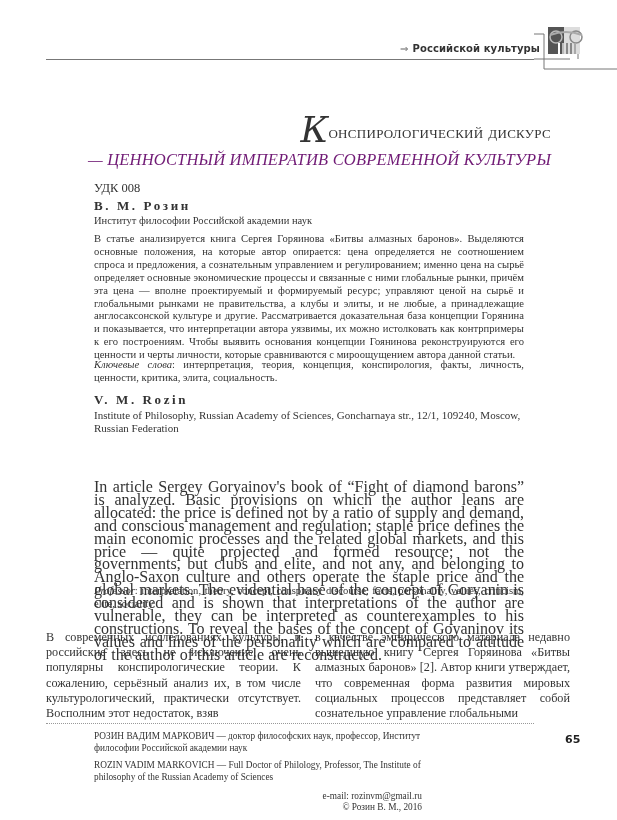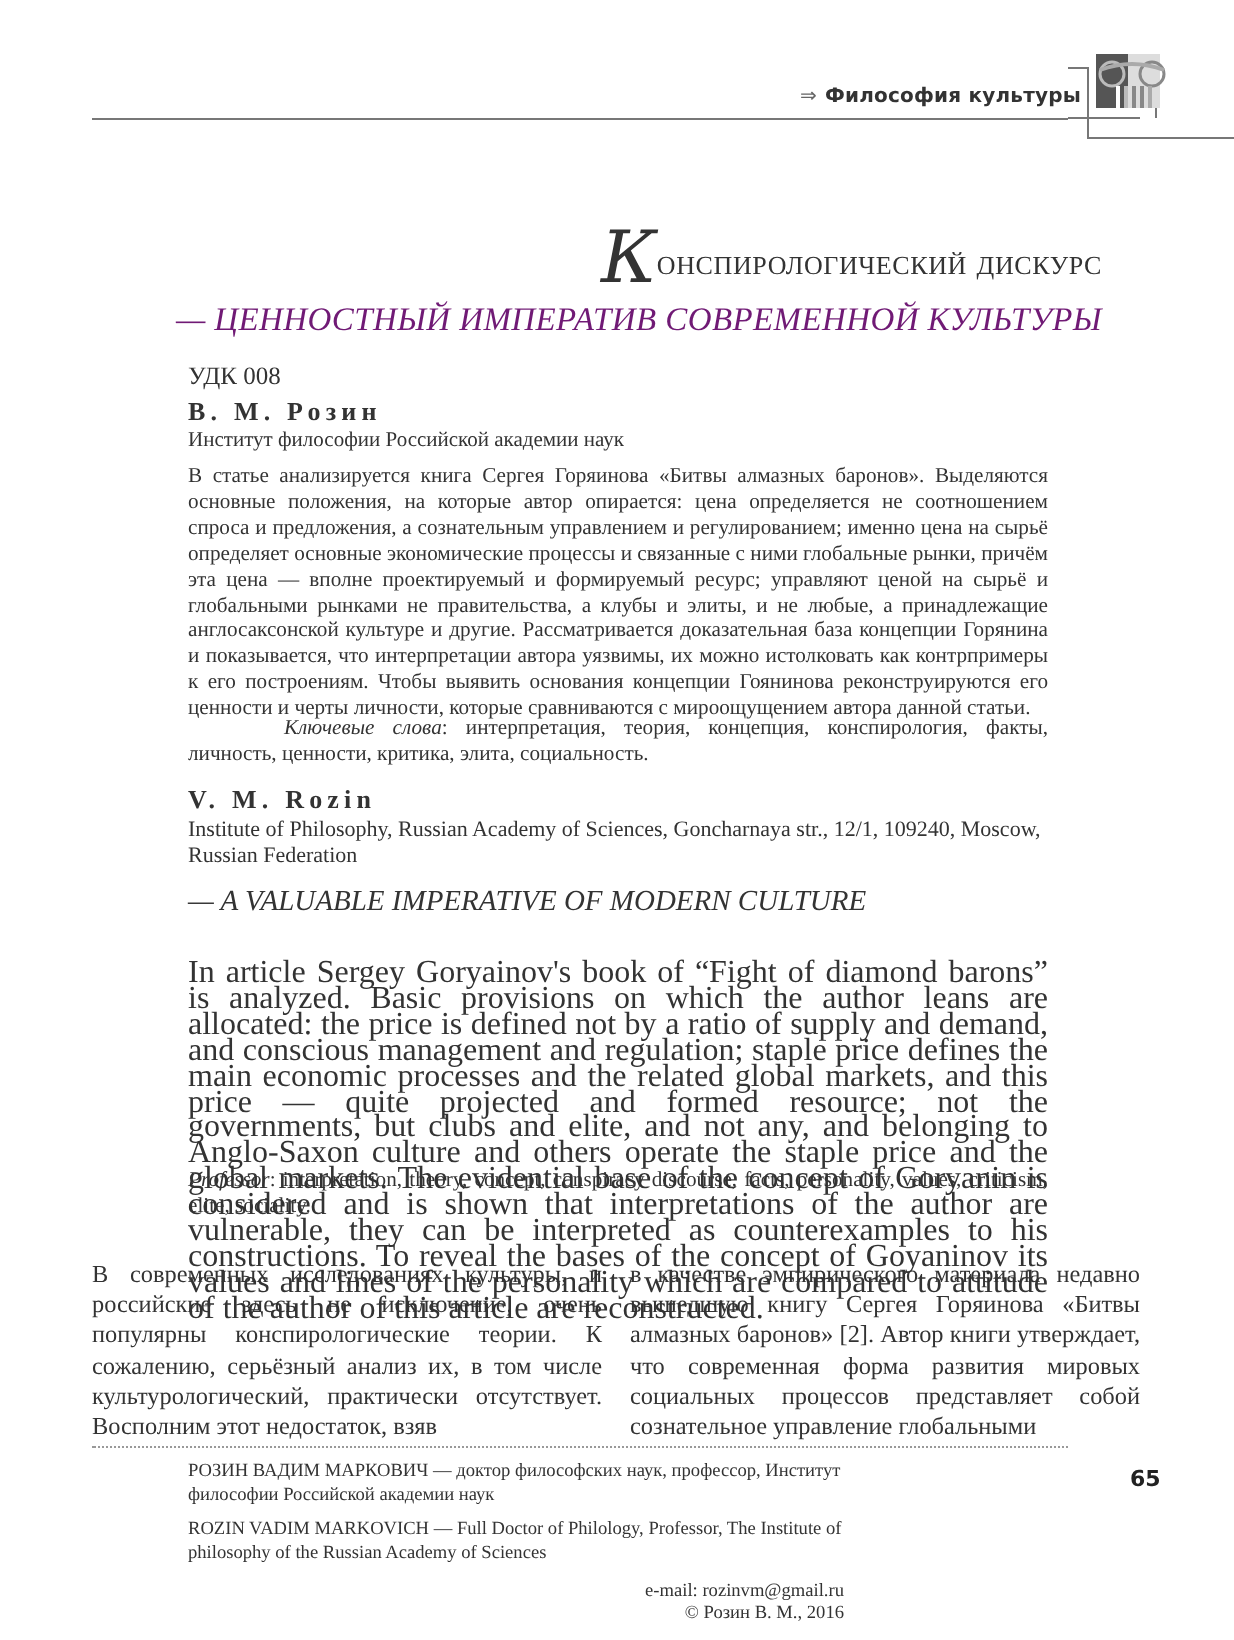--- a/index.html
+++ b/index.html
@@ -18,21 +18,21 @@
   .title1 .big { font-family: "DejaVu Serif", serif; font-style: italic; font-size: 36px; font-weight: normal; line-height: 1; vertical-align: -4px; }
   .title1 .rest { font-variant: small-caps; letter-spacing: 0.3px; margin-top: 12px; }
   .title2 { position: absolute; right: 66px; top: 150px; font-size: 16.5px; font-style: italic; color: #701a75; white-space: nowrap; letter-spacing: 0.2px; }
 
   .udk { position: absolute; left: 94px; top: 181px; font-size: 12.5px; color: #333; }
   .author-ru { position: absolute; left: 94px; top: 198px; font-size: 13px; font-weight: bold; letter-spacing: 2.6px; color: #333; }
   .inst-ru { position: absolute; left: 94px; top: 215px; font-size: 10.5px; color: #333; }
 
   .abstract-ru { position: absolute; left: 94px; top: 233px; width: 430px; font-size: 10.6px; line-height: 12.9px; text-align: justify; color: #333; }
   .kw-ru { position: absolute; left: 94px; top: 359px; width: 430px; font-size: 10.6px; line-height: 12.9px; text-align: justify; color: #333; }
-  .kw-ru i { font-style: italic; margin-left: 48px; }
+  .kw-ru i { font-style: italic; }
 
   .author-en { position: absolute; left: 94px; top: 392px; font-size: 13px; font-weight: bold; letter-spacing: 2.6px; color: #333; }
   .inst-en { position: absolute; left: 94px; top: 409px; width: 430px; font-size: 11px; line-height: 12.9px; color: #333; }
 
   .title-en { position: absolute; left: 94px; top: 443px; font-size: 14.5px; font-style: italic; line-height: 16px; color: #333; }
 
   .abstract-en { position: absolute; left: 94px; top: 481px; width: 430px; font-size: 16px; line-height: 12.9px; text-align: justify; color: #333; }
   .kw-en { position: absolute; left: 94px; top: 585px; width: 430px; font-size: 10.6px; line-height: 12.9px; text-align: justify; color: #333; }
 
   .col { position: absolute; top: 630px; width: 255px; font-size: 12.2px; line-height: 15.2px; text-align: justify; color: #333; }
@@ -45,21 +45,21 @@
   .fn1 { top: 731px; width: 335px; }
   .fn2 { top: 760px; width: 335px; }
   .email { position: absolute; right: 195px; top: 791px; font-size: 9.3px; line-height: 11.5px; color: #333; text-align: right; }
   .copy { position: absolute; right: 195px; top: 802px; font-size: 9.3px; line-height: 11.5px; color: #333; text-align: right; }
   .pageno { position: absolute; left: 565px; top: 733px; font-family: "DejaVu Sans", "Liberation Sans", sans-serif; font-size: 11px; font-weight: bold; color: #222; }
 </style>
 </head>
 <body>
 
 <div class="hdr-section">
-  <span class="arrow">⇒</span><span>Философия культуры</span>
+  <span class="arrow">⇒</span><span>Российской культуры</span>
 </div>
 <div class="hdr-line"></div>
 <div class="logo-wrap">
   <svg width="83" height="43" viewBox="0 0 83 43">
     <polyline points="0,7 10,7 10,42 83,42" fill="none" stroke="#777" stroke-width="1"></polyline>
     <line x1="0" y1="32" x2="36" y2="32" stroke="#777" stroke-width="1"></line>
     <rect x="14" y="0" width="16" height="27" fill="#555"></rect>
     <rect x="30" y="0" width="16" height="27" fill="#ddd"></rect>
     <circle cx="22" cy="10" r="6" fill="none" stroke="#bbb" stroke-width="1.5"></circle>
     <circle cx="42" cy="10" r="6" fill="none" stroke="#888" stroke-width="1.5"></circle>
@@ -82,21 +82,20 @@
 <div class="author-ru">В. М. Розин</div>
 <div class="inst-ru">Институт философии Российской академии наук</div>
 
 <div class="abstract-ru">В статье анализируется книга Сергея Горяинова «Битвы алмазных баронов». Выделяются основные положения, на которые автор опирается: цена определяется не соотношением спроса и предложения, а сознательным управлением и регулированием; именно цена на сырьё определяет основные экономические процессы и связанные с ними глобальные рынки, причём эта цена — вполне проектируемый и формируемый ресурс; управляют ценой на сырьё и глобальными рынками не правительства, а клубы и элиты, и не любые, а принадлежащие англосаксонской культуре и другие. Рассматривается доказательная база концепции Горянина и показывается, что интерпретации автора уязвимы, их можно истолковать как контрпримеры к его построениям. Чтобы выявить основания концепции Гоянинова реконструируются его ценности и черты личности, которые сравниваются с мироощущением автора данной статьи.</div>
 <div class="kw-ru"><i>Ключевые слова</i><span>: интерпретация, теория, концепция, конспирология, факты, личность, ценности, критика, элита, социальность.</span></div>
 
 <div class="author-en">V. M. Rozin</div>
 <div class="inst-en">Institute of Philosophy, Russian Academy of Sciences, Goncharnaya str., 12/1, 109240, Moscow, Russian Federation</div>
 
 <div class="title-en">
-  <div>— A VALUABLE IMPERATIVE OF MODERN CULTURE</div>
 </div>
 
 <div class="abstract-en">In article Sergey Goryainov's book of “Fight of diamond barons” is analyzed. Basic provisions on which the author leans are allocated: the price is defined not by a ratio of supply and demand, and conscious management and regulation; staple price defines the main economic processes and the related global markets, and this price — quite projected and formed resource; not the governments, but clubs and elite, and not any, and belonging to Anglo-Saxon culture and others operate the staple price and the global markets. The evidential base of the concept of Goryanin is considered and is shown that interpretations of the author are vulnerable, they can be interpreted as counterexamples to his constructions. To reveal the bases of the concept of Goyaninov its values and lines of the personality which are compared to attitude of the author of this article are reconstructed.</div>
 <div class="kw-en"><i>Professor</i><span>: interpretation, theory, concept, conspiracy discourse, facts, personality, values, criticism, elite, sociality.</span></div>
 
 <div class="col col-left">В современных исследованиях культуры, и российские здесь не исключение, очень популярны конспирологические теории. К сожалению, серьёзный анализ их, в том числе культурологический, практически отсутствует. Восполним этот недостаток, взяв</div>
 <div class="col col-right">в качестве эмпирического материала недавно вышедшую книгу Сергея Горяинова «Битвы алмазных баронов» [2]. Автор книги утверждает, что современная форма развития мировых социальных процессов представляет собой сознательное управление глобальными</div>
 
 <div class="dotline"></div>
 

